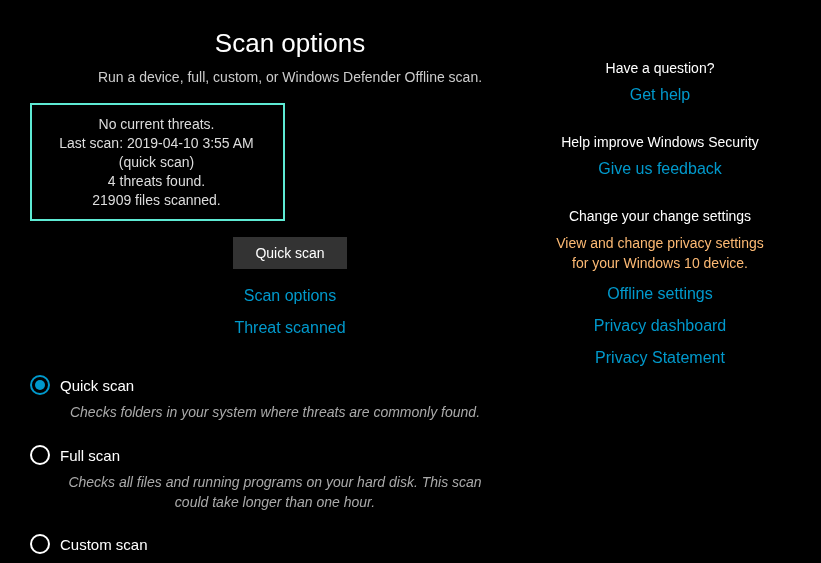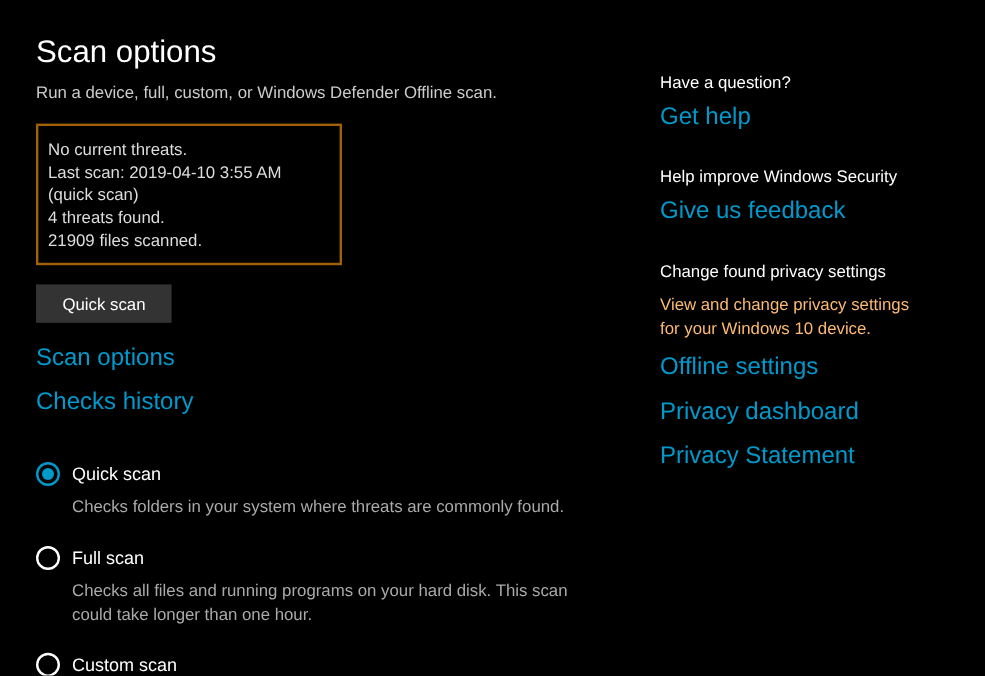--- a/index.html
+++ b/index.html
@@ -1,15 +1,15 @@
 <!DOCTYPE html>
 <html><head>
   <meta charset="utf-8">
   <style>
-    * { margin: 0; padding: 0; box-sizing: border-box; }
+    * { margin: 0; padding: 0; box-sizing: border-box; text-align: center; }
     body {
       background: #000;
       color: #fff;
       font-family: "Segoe UI", -apple-system, sans-serif;
       font-size: 14px;
       width: 821px;
       height: 563px;
       overflow: hidden;
       display: flex;
     }
@@ -25,21 +25,21 @@
     h1 {
       font-size: 26px;
       font-weight: 400;
       margin-bottom: 10px;
     }
     .subtitle {
       color: #ccc;
       margin-bottom: 18px;
     }
     .status-box {
-      border: 2px solid #a16207;
+      border: 2px solid #5eead4;
       padding: 10px 10px 10px 8px;
       width: 255px;
       line-height: 1.35;
       color: #ddd;
       margin-bottom: 16px;
     }
     .quick-scan-btn {
       background: #333;
       border: none;
       color: #fff;
@@ -47,21 +47,21 @@
       font-size: 14px;
       font-family: inherit;
       cursor: pointer;
       margin-bottom: 18px;
     }
     .link {
       color: #0099cc;
       cursor: pointer;
       display: block;
       margin-bottom: 14px;
-      font-size: 20px;
+      font-size: 16px;
     }
     .options { margin-top: 38px; }
     .radio-item { margin-bottom: 22px; }
     .radio-row {
       display: flex;
       align-items: center;
       gap: 10px;
       cursor: pointer;
     }
     .radio-circle {
@@ -80,20 +80,21 @@
       border-radius: 50%;
     }
     .radio-circle.selected { border-color: #0099cc; }
     .radio-label { font-size: 15px; color: #fff; }
     .radio-desc {
       margin-left: 30px;
       margin-top: 8px;
       color: #aaa;
       line-height: 1.4;
       max-width: 430px;
+      font-style: italic;
     }
     .side-section { margin-bottom: 30px; }
     .side-heading {
       font-size: 14px;
       font-weight: 400;
       color: #fff;
       margin-bottom: 10px;
     }
     .side-text {
       color: #fdba74;
@@ -111,21 +112,21 @@
   <div class="status-box">
     <div>No current threats.</div>
     <div>Last scan: 2019-04-10 3:55 AM (quick scan)</div>
     <div>4 threats found.</div>
     <div>21909 files scanned.</div>
   </div>
 
   <button class="quick-scan-btn">Quick scan</button>
 
   <span class="link">Scan options</span>
-  <span class="link">Checks history</span>
+  <span class="link">Threat scanned</span>
 
   <div class="options">
 
     <div class="radio-item">
       <div class="radio-row">
         <span class="radio-circle selected"></span>
         <span class="radio-label">Quick scan</span>
       </div>
       <div class="radio-desc">Checks folders in your system where threats are commonly found.</div>
     </div>
@@ -154,19 +155,19 @@
     <div class="side-heading">Have a question?</div>
     <span class="link">Get help</span>
   </div>
 
   <div class="side-section">
     <div class="side-heading">Help improve Windows Security</div>
     <span class="link">Give us feedback</span>
   </div>
 
   <div class="side-section">
-    <div class="side-heading">Change found privacy settings</div>
+    <div class="side-heading">Change your change settings</div>
     <div class="side-text">View and change privacy settings for your Windows 10 device.</div>
     <span class="link">Offline settings</span>
     <span class="link">Privacy dashboard</span>
     <span class="link">Privacy Statement</span>
   </div>
 </div>
 
 </body></html>

